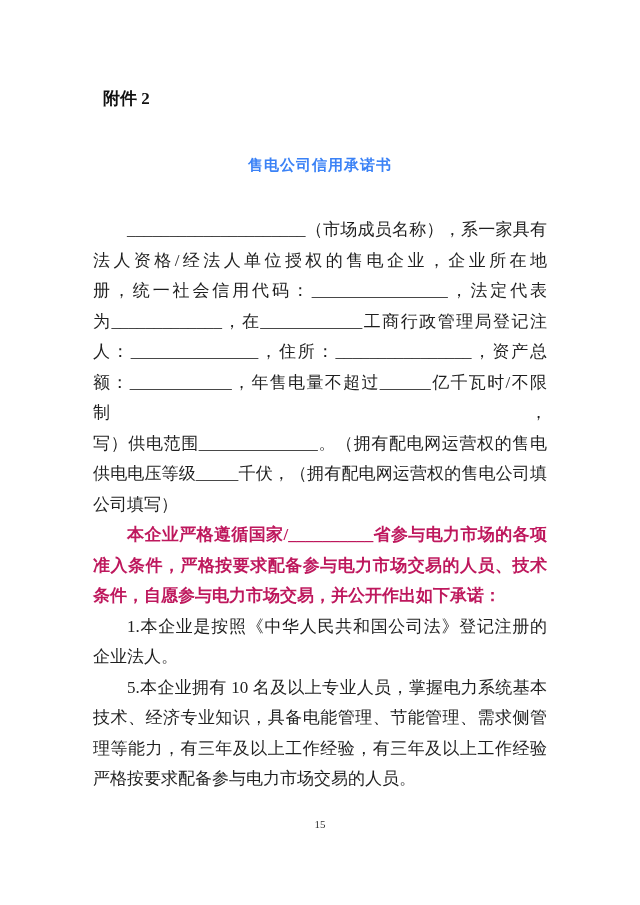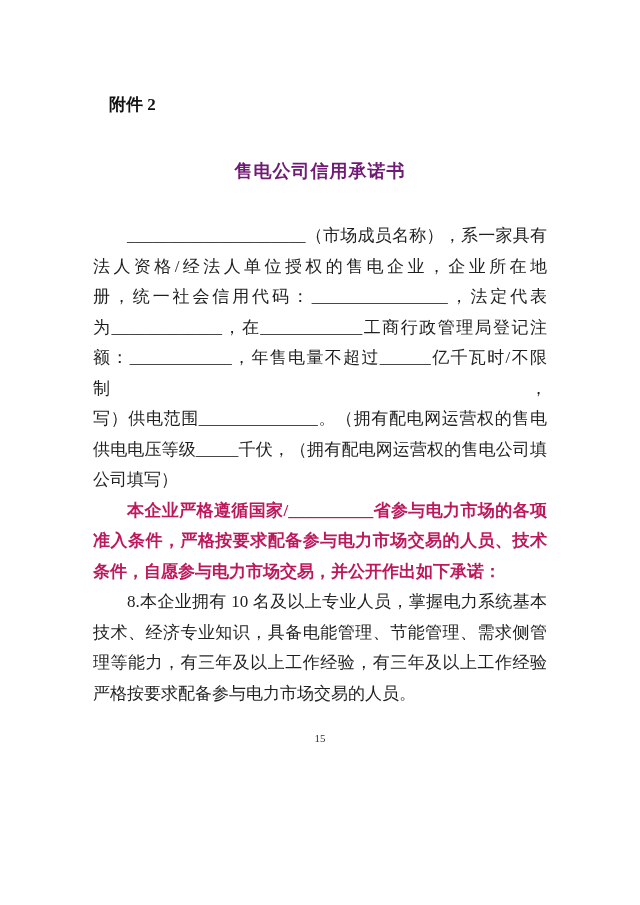--- a/index.html
+++ b/index.html
@@ -11,35 +11,35 @@
     position: relative;
     width: 640px;
     height: 905px;
     margin: 0 auto;
     background: #ffffff;
     overflow: hidden;
     font-family: "Liberation Serif", "DejaVu Serif", serif;
     color: #1f1f1f;
   }
   .attachment {
-    margin: 16px;
+    margin: 10px;
     padding-top: 78px;
     padding-left: 93px;
     font-size: 17px;
     line-height: 22px;
     font-weight: bold;
     color: #111111;
   }
   .title {
     margin: 43px 0 0 0;
-    font-size: 18px;
+    font-size: 15px;
     line-height: 24px;
     font-weight: bold;
     text-align: center;
-    color: #701a75;
+    color: #3b82f6;
     letter-spacing: 1px;
   }
   .doc-body {
     margin: 38px 0 0 93px;
     width: 454px;
   }
   .para { margin: 0; }
   .line {
     font-size: 17px;
     line-height: 30.5px;
@@ -71,32 +71,37 @@
   <div class="attachment">附件 2</div>
 
   <h1 class="title">售电公司信用承诺书</h1>
 
   <div class="doc-body">
       <div class="para">
         <div class="line first">_____________________（市场成员名称），系一家具有</div>
         <div class="line">法人资格/经法人单位授权的售电企业，企业所在地</div>
         <div class="line">册，统一社会信用代码：________________，法定代表</div>
         <div class="line">为_____________，在____________工商行政管理局登记注</div>
+        <div class="line">人：_______________，住所：________________，资产总</div>
         <div class="line">额：____________，年售电量不超过______亿千瓦时/不限制，</div>
         <div class="line">写）供电范围______________。（拥有配电网运营权的售电</div>
         <div class="line">供电电压等级_____千伏，（拥有配电网运营权的售电公司填</div>
         <div class="line last">公司填写）</div>
       </div>
       <div class="para bold">
         <div class="line first">本企业严格遵循国家/__________省参与电力市场的各项</div>
         <div class="line">准入条件，严格按要求配备参与电力市场交易的人员、技术</div>
         <div class="line last">条件，自愿参与电力市场交易，并公开作出如下承诺：</div>
       </div>
       <div class="para">
-        <div class="line first">8.本企业拥有 10 名及以上专业人员，掌握电力系统基本</div>
+        <div class="line first">1.本企业是按照《中华人民共和国公司法》登记注册的</div>
+        <div class="line last">企业法人。</div>
+      </div>
+      <div class="para">
+        <div class="line first">5.本企业拥有 10 名及以上专业人员，掌握电力系统基本</div>
         <div class="line">技术、经济专业知识，具备电能管理、节能管理、需求侧管</div>
         <div class="line">理等能力，有三年及以上工作经验，有三年及以上工作经验</div>
         <div class="line last">严格按要求配备参与电力市场交易的人员。</div>
       </div>
     </div>
 
   <div class="footer">15</div>
 </div>
 
 </body></html>

